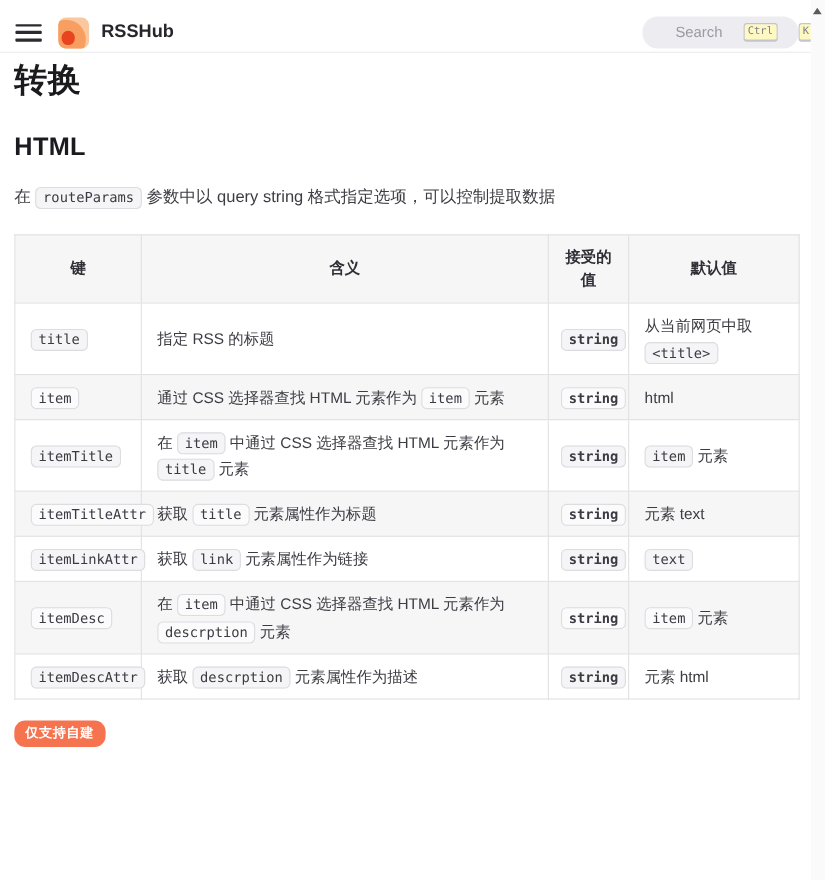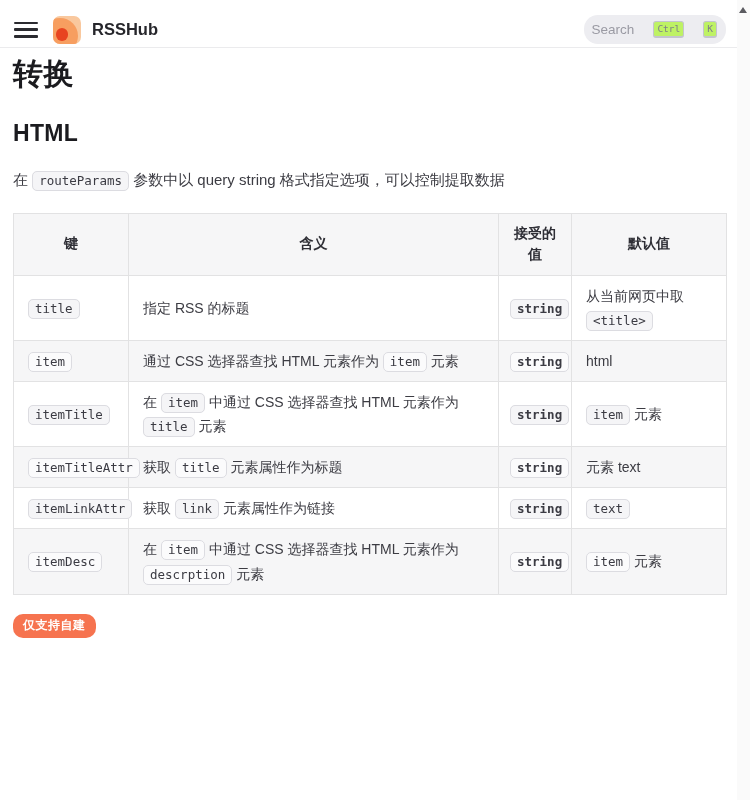--- a/index.html
+++ b/index.html
@@ -47,27 +47,26 @@
     position: absolute; left: 9%; bottom: 9%; width: 46%; height: 46%;
     border-radius: 50%; background: #e84420;
   }
   .brand-name { font-weight: bold; font-size: 16.5px; color: #26262b; margin-left: 2px; }
   .topbar-spacer { flex: 1; }
   .search-btn {
     display: flex; align-items: center; gap: 19px;
     background: #ededf1; border: none; border-radius: 14px;
     height: 29px; padding: 0 9px 0 11px; cursor: pointer;
     width: 142px;
-    justify-content: flex-end;
   }
   .search-btn .placeholder { color: #9a9aa3; font-size: 13.5px; flex: 1; text-align: left; }
   .kbd {
     font-family: "DejaVu Sans Mono", monospace; font-size: 9.5px; color: #7d8088;
     border: 1px solid #c3c5cd; border-bottom-width: 2px; border-radius: 3px;
-    background: #bef264; padding: 1px 3px; line-height: 1.2;
+    background: #fef9c3; padding: 1px 3px; line-height: 1.2;
   }
 
   
   .content { padding: 0 25px 0 13px; }
   .page-title {
     font-size: 30px; font-weight: bold; color: #1b1b1f;
     margin-top: 7px; line-height: 1.25; letter-spacing: 0.5px;
   }
   .page-subtitle { margin-top: 21px; font-size: 15px; color: #3c3c43; }
   .section-heading { font-size: 23px; font-weight: bold; color: #1b1b1f; margin-top: 27px; letter-spacing: 0.3px; }
@@ -189,20 +188,26 @@
             <td>获取 <code class="inline-code">link</code> 元素属性作为链接</td>
             <td class="cell-accepts"><code class="inline-code">string</code></td>
             <td><code class="inline-code">text</code></td>
           </tr>
           <tr>
             <td><code class="inline-code">itemDesc</code></td>
             <td>在 <code class="inline-code">item</code> 中通过 CSS 选择器查找 HTML 元素作为 <code class="inline-code">descrption</code> 元素</td>
             <td class="cell-accepts"><code class="inline-code">string</code></td>
             <td><code class="inline-code">item</code> 元素</td>
           </tr>
+          <tr>
+            <td><code class="inline-code">itemDescAttr</code></td>
+            <td>获取 <code class="inline-code">descrption</code> 元素属性作为描述</td>
+            <td class="cell-accepts"><code class="inline-code">string</code></td>
+            <td>元素 html</td>
+          </tr>
         </tbody>
     </table>
 
     <span class="support-badge">仅支持自建</span>
 
     
   </main>
 
 </div>
 

